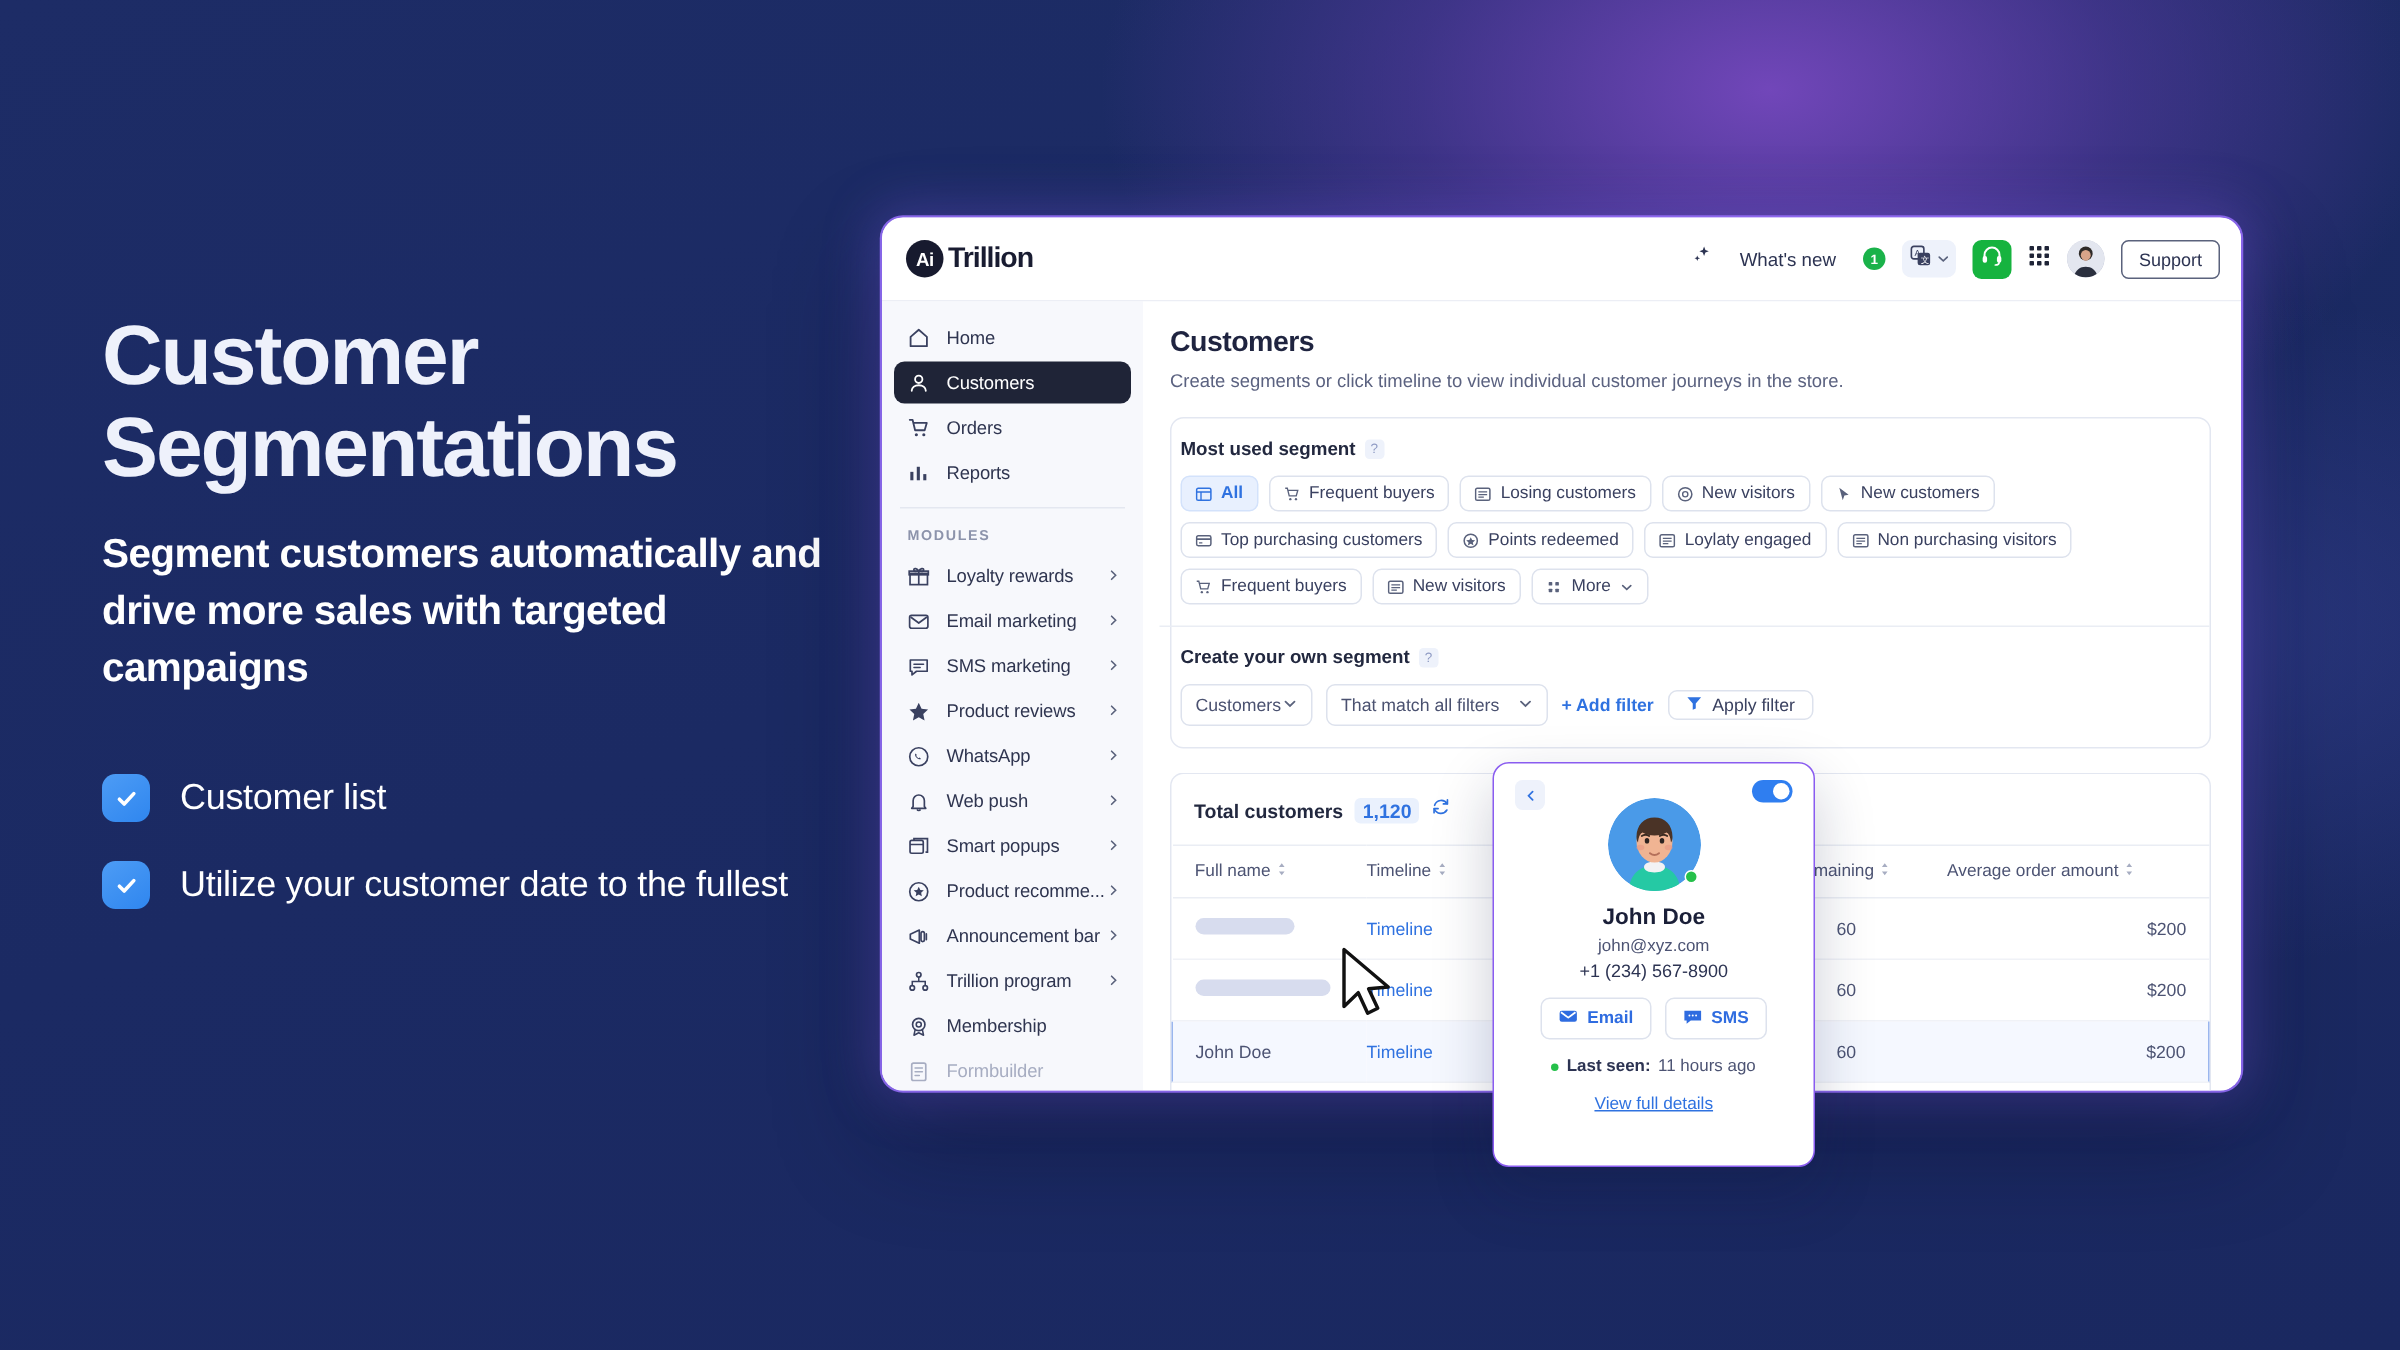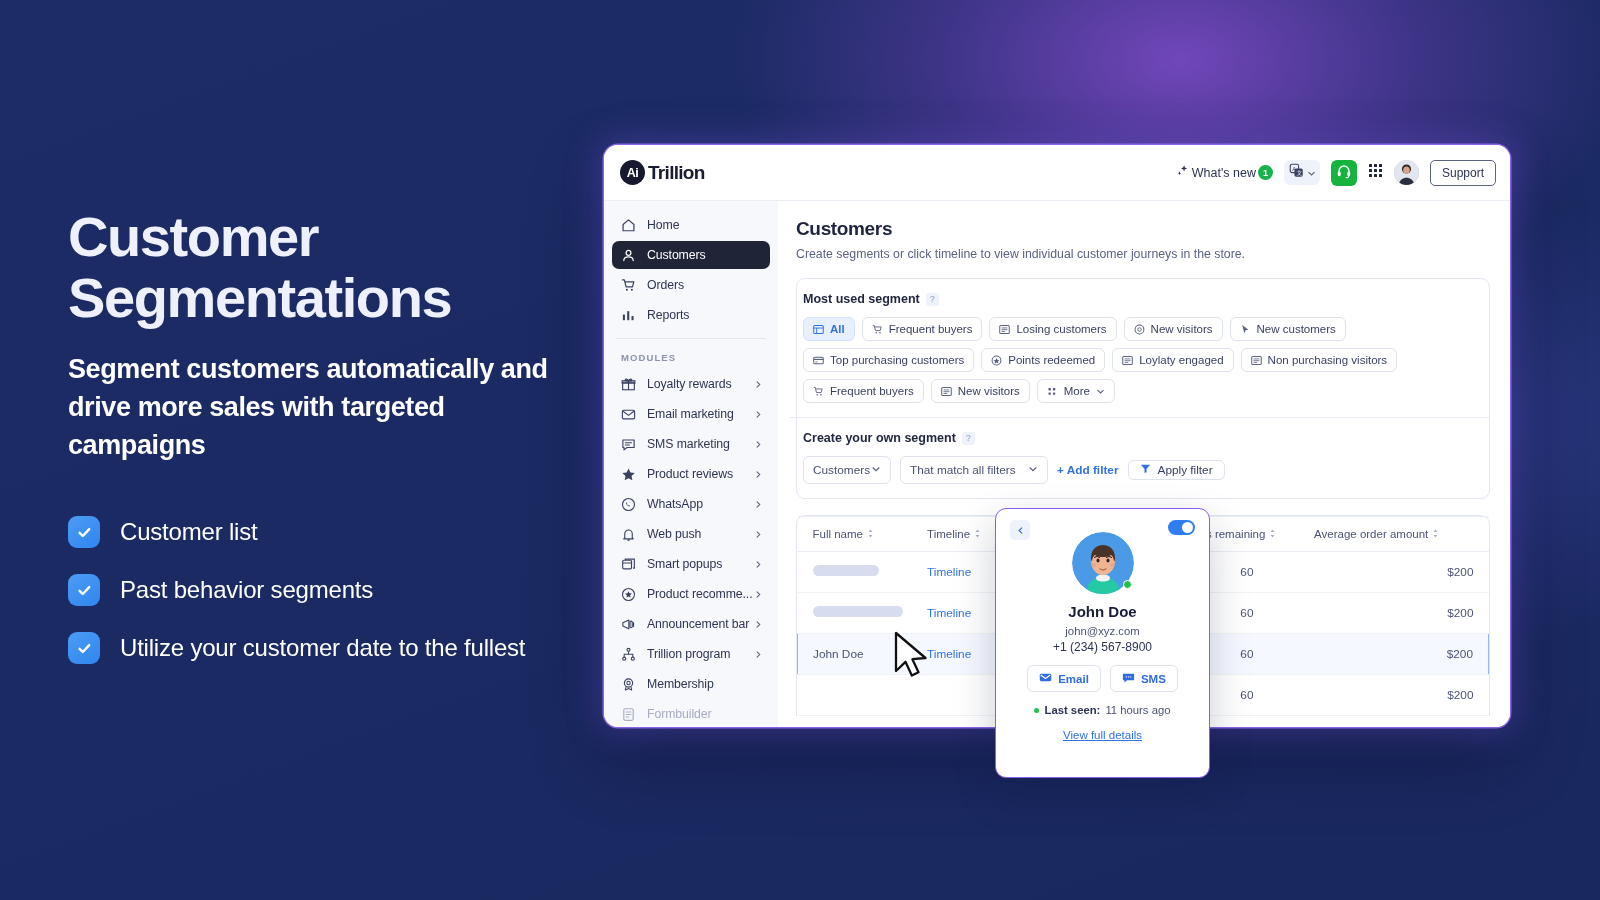--- a/index.html
+++ b/index.html
@@ -40,21 +40,21 @@
     display: flex; align-items: center; justify-content: center;
     flex: 0 0 auto;
   }
   .check-box svg { display: block; }
   .feature-label {
     margin-left: 20px; font-size: 24px; font-weight: 400; color: #ffffff;
     letter-spacing: -0.2px;
   }
   
   #app-window {
-    position: absolute; left: 604px; top: 145px; width: 906px; height: 582px;
+    position: absolute; left: 588px; top: 145px; width: 906px; height: 582px;
     background: #ffffff;
     border-radius: 14px;
     overflow: hidden;
     box-shadow: 0 0 0 1.5px rgba(150,110,250,0.85),
                 0 0 34px 6px rgba(130,95,235,0.32),
                 0 30px 70px rgba(8,14,45,0.45);
   }
   
   #topbar {
     height: 56px; background: #ffffff;
@@ -66,21 +66,21 @@
     width: 25px; height: 25px; border-radius: 50%;
     background: #171a2e; color: #fff;
     font-size: 12.5px; font-weight: 700; letter-spacing: -0.4px;
     display: flex; align-items: center; justify-content: center;
   }
   #logo-text {
     margin-left: 3px; font-size: 19px; font-weight: 700;
     color: #191c31; letter-spacing: -0.7px;
   }
   #topbar-right { margin-left: auto; display: flex; align-items: center; gap: 11px; }
-  #whats-new { display: flex; align-items: center; gap: 2px; cursor: pointer; }
+  #whats-new { display: flex; align-items: center; gap: 18px; cursor: pointer; }
   #whats-new-label { font-size: 12.5px; color: #2c3352; font-weight: 400; }
   #whats-new-badge {
     width: 15px; height: 15px; border-radius: 50%;
     background: #1ab24a; color: #fff; font-size: 9px; font-weight: 700;
     display: flex; align-items: center; justify-content: center;
   }
   .icon-btn {
     display: flex; align-items: center; justify-content: center;
     cursor: pointer;
   }
@@ -266,28 +266,20 @@
   <h1 id="headline">Customer Segmentations</h1>
   <p id="subhead">Segment customers automatically and drive more sales with targeted campaigns</p>
   <div id="feature-list">
     <div class="feature-row">
       <span class="check-box">
         <svg width="17" height="17" viewBox="0 0 17 17">
             <path d="M3.6 8.8 L6.8 12 L13.2 5.1" stroke="#fff" stroke-width="2.4" fill="none" stroke-linecap="round" stroke-linejoin="round"></path>
           </svg>
       </span>
       <span class="feature-label">Customer list</span>
-    </div>
-    <div class="feature-row">
-      <span class="check-box">
-        <svg width="17" height="17" viewBox="0 0 17 17">
-            <path d="M3.6 8.8 L6.8 12 L13.2 5.1" stroke="#fff" stroke-width="2.4" fill="none" stroke-linecap="round" stroke-linejoin="round"></path>
-          </svg>
-      </span>
-      <span class="feature-label">Past behavior segments</span>
     </div>
     <div class="feature-row">
       <span class="check-box">
         <svg width="17" height="17" viewBox="0 0 17 17">
             <path d="M3.6 8.8 L6.8 12 L13.2 5.1" stroke="#fff" stroke-width="2.4" fill="none" stroke-linecap="round" stroke-linejoin="round"></path>
           </svg>
       </span>
       <span class="feature-label">Utilize your customer date to the fullest</span>
     </div>
   </div>
@@ -732,20 +724,30 @@
               <span><svg width="11" height="11" viewBox="0 0 12 12">
                     <path d="M1 2h10L7.1 6.5v3.6L4.9 11V6.5z" fill="#2f72e0"></path>
                   </svg></span>
               <span>Apply filter</span>
             </div>
           </div>
         </div>
       </section>
 
       <section class="panel" id="table-panel">
+        <div id="total-row">
+          <span id="total-label">Total customers</span>
+          <span id="total-count">1,120</span>
+          <span>
+            <svg width="13" height="13" viewBox="0 0 14 14">
+                <path d="M11.6 5.2A5 5 0 0 0 2.6 6.3M2.4 8.8a5 5 0 0 0 9 .9" fill="none" stroke="#2f72e0" stroke-width="1.2" stroke-linecap="round"></path>
+                <path d="M11.8 2.4v2.9H8.9M2.2 11.6V8.7h2.9" fill="none" stroke="#2f72e0" stroke-width="1.2" stroke-linecap="round" stroke-linejoin="round"></path>
+              </svg>
+          </span>
+        </div>
 
         <table id="table">
           <thead>
             <tr>
               <th class="col-name">
                 <span class="th-inner">
                     <span>Full name</span>
                 <span><svg width="7" height="9" viewBox="0 0 7 10">
                         <path d="M3.5 0.6 5.6 3.4H1.4zM3.5 9.4 1.4 6.6h4.2z" fill="#a7adc2"></path>
                       </svg></span>

